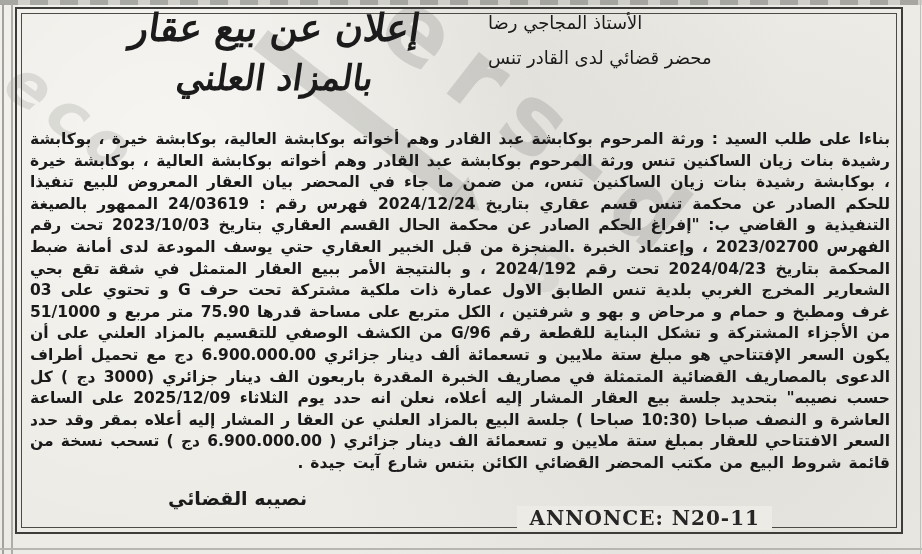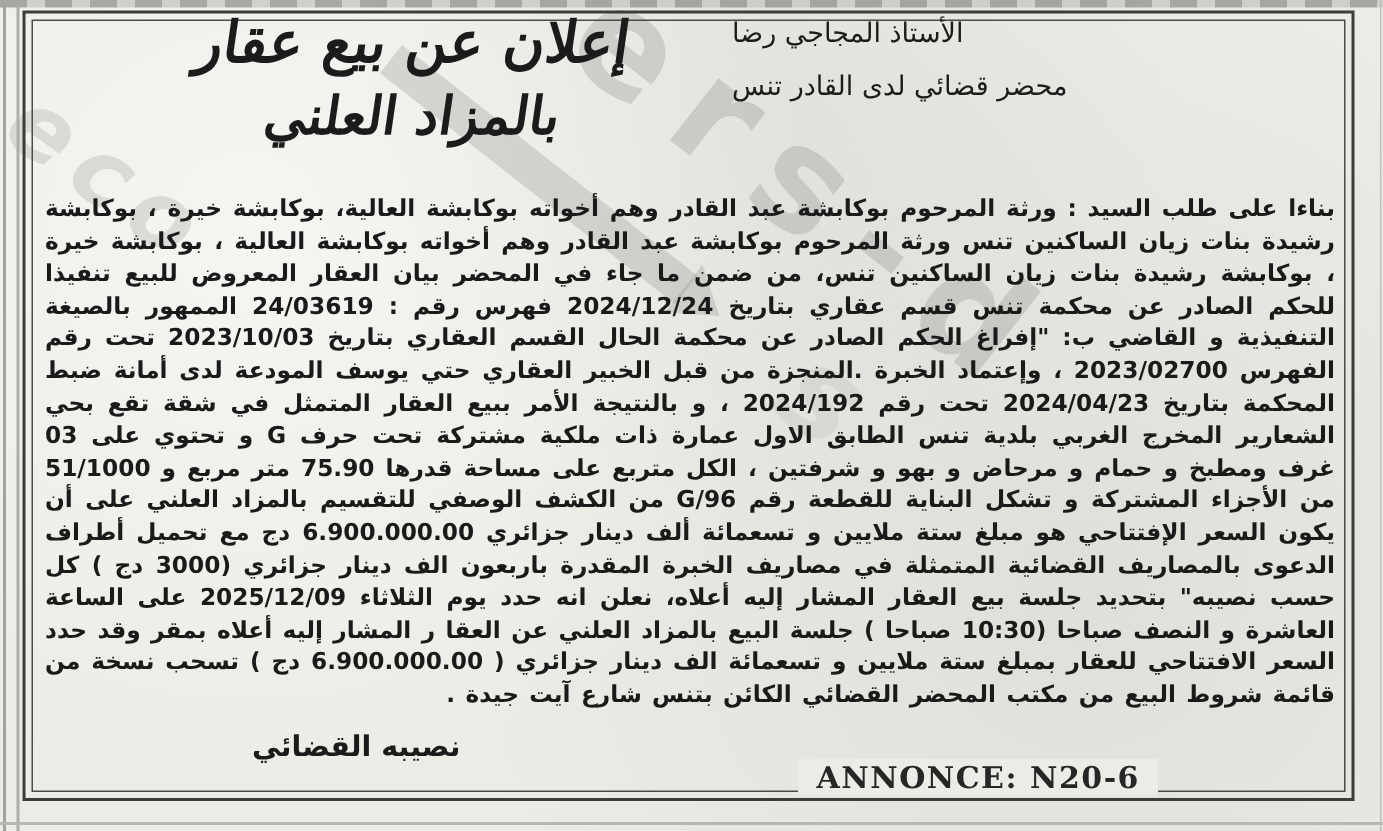--- a/index.html
+++ b/index.html
@@ -89,15 +89,15 @@
 
   <div class="title-block">
     <div class="title-line1">إعلان عن بيع عقار</div>
     <div class="title-line2">بالمزاد العلني</div>
   </div>
 
   <div class="body-text">بناءا على طلب السيد : ورثة المرحوم بوكابشة عبد القادر وهم أخواته بوكابشة العالية، بوكابشة خيرة ، بوكابشة رشيدة بنات زيان الساكنين تنس ورثة المرحوم بوكابشة عبد القادر وهم أخواته بوكابشة العالية ، بوكابشة خيرة ، بوكابشة رشيدة بنات زيان الساكنين تنس، من ضمن ما جاء في المحضر بيان العقار المعروض للبيع تنفيذا للحكم الصادر عن محكمة تنس قسم عقاري بتاريخ 2024/12/24 فهرس رقم : 24/03619 الممهور بالصيغة التنفيذية و القاضي ب: "إفراغ الحكم الصادر عن محكمة الحال القسم العقاري بتاريخ 2023/10/03 تحت رقم الفهرس 2023/02700 ، وإعتماد الخبرة .المنجزة من قبل الخبير العقاري حتي يوسف المودعة لدى أمانة ضبط المحكمة بتاريخ 2024/04/23 تحت رقم 2024/192 ، و بالنتيجة الأمر ببيع العقار المتمثل في شقة تقع بحي الشعارير المخرج الغربي بلدية تنس الطابق الاول عمارة ذات ملكية مشتركة تحت حرف G و تحتوي على 03 غرف ومطبخ و حمام و مرحاض و بهو و شرفتين ، الكل متربع على مساحة قدرها 75.90 متر مربع و 51/1000 من الأجزاء المشتركة و تشكل البناية للقطعة رقم G/96 من الكشف الوصفي للتقسيم بالمزاد العلني على أن يكون السعر الإفتتاحي هو مبلغ ستة ملايين و تسعمائة ألف دينار جزائري 6.900.000.00 دج مع تحميل أطراف الدعوى بالمصاريف القضائية المتمثلة في مصاريف الخبرة المقدرة باربعون الف دينار جزائري (3000 دج ) كل حسب نصيبه" بتحديد جلسة بيع العقار المشار إليه أعلاه، نعلن انه حدد يوم الثلاثاء 2025/12/09 على الساعة العاشرة و النصف صباحا (10:30 صباحا ) جلسة البيع بالمزاد العلني عن العقا ر المشار إليه أعلاه بمقر وقد حدد السعر الافتتاحي للعقار بمبلغ ستة ملايين و تسعمائة الف دينار جزائري ( 6.900.000.00 دج ) تسحب نسخة من قائمة شروط البيع من مكتب المحضر القضائي الكائن بتنس شارع آيت جيدة .</div>
 
   <div class="signature">نصيبه القضائي</div>
 
-  <div class="annonce">ANNONCE: N20-6</div>
+  <div class="annonce">ANNONCE: N20-11</div>
 
 </div>
 
 </body></html>

